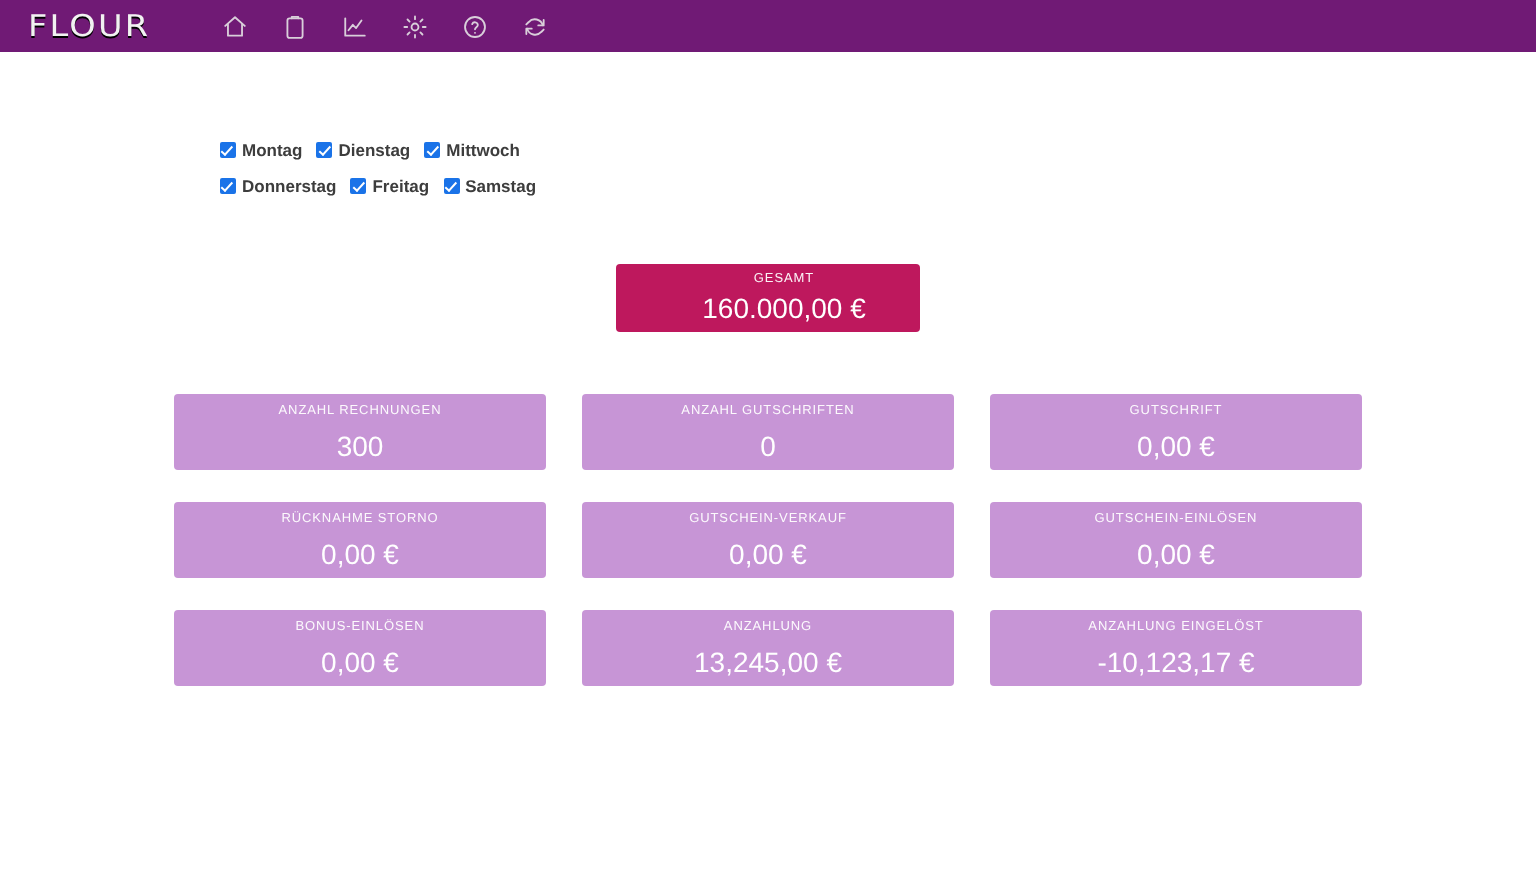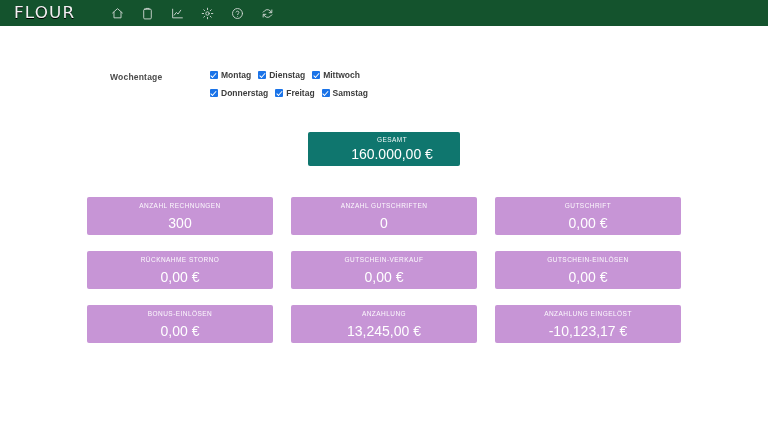--- a/index.html
+++ b/index.html
@@ -13,21 +13,21 @@
   body {
     font-family: "Liberation Sans", sans-serif;
     background: #ffffff;
     color: #333333;
     font-size: 11px;
   }
 
   
   .topbar {
     height: 26px;
-    background: #14532d;
+    background: #701a75;
     display: flex;
     align-items: center;
     position: relative;
     padding: 0 6px 0 0;
   }
 
   .brand {
     width: 98px;
     padding-left: 14px;
     display: flex;
@@ -171,21 +171,21 @@
     white-space: nowrap;
   }
   .card-value {
     font-size: 14px;
     margin-top: 3px;
     white-space: nowrap;
   }
   .summary-card {
     width: 152px;
     height: 34px;
-    background: #0f766e;
+    background: #be185d;
     padding-left: 16px;
   }
 
   
   .metric-grid {
     display: grid;
     grid-template-columns: repeat(3, 186px);
     gap: 16px 18px;
     justify-content: center;
     margin-top: 31px;
@@ -246,21 +246,20 @@
         <path d="M4.8 13.5a7.6 7.6 0 0 0 13 3.1l2.2-2.2"></path>
       </svg>
     </div>
   </div>
 
 </div>
 
 <div class="content">
 
   <div class="filter-row">
-    <div class="filter-label">Wochentage</div>
     <div class="checkbox-groups">
 
       <div class="checkbox-line">
         <label class="cb-item">
           <span class="cb-box"></span>
           <span class="cb-text">Montag</span>
         </label>
         <label class="cb-item">
           <span class="cb-box"></span>
           <span class="cb-text">Dienstag</span>

